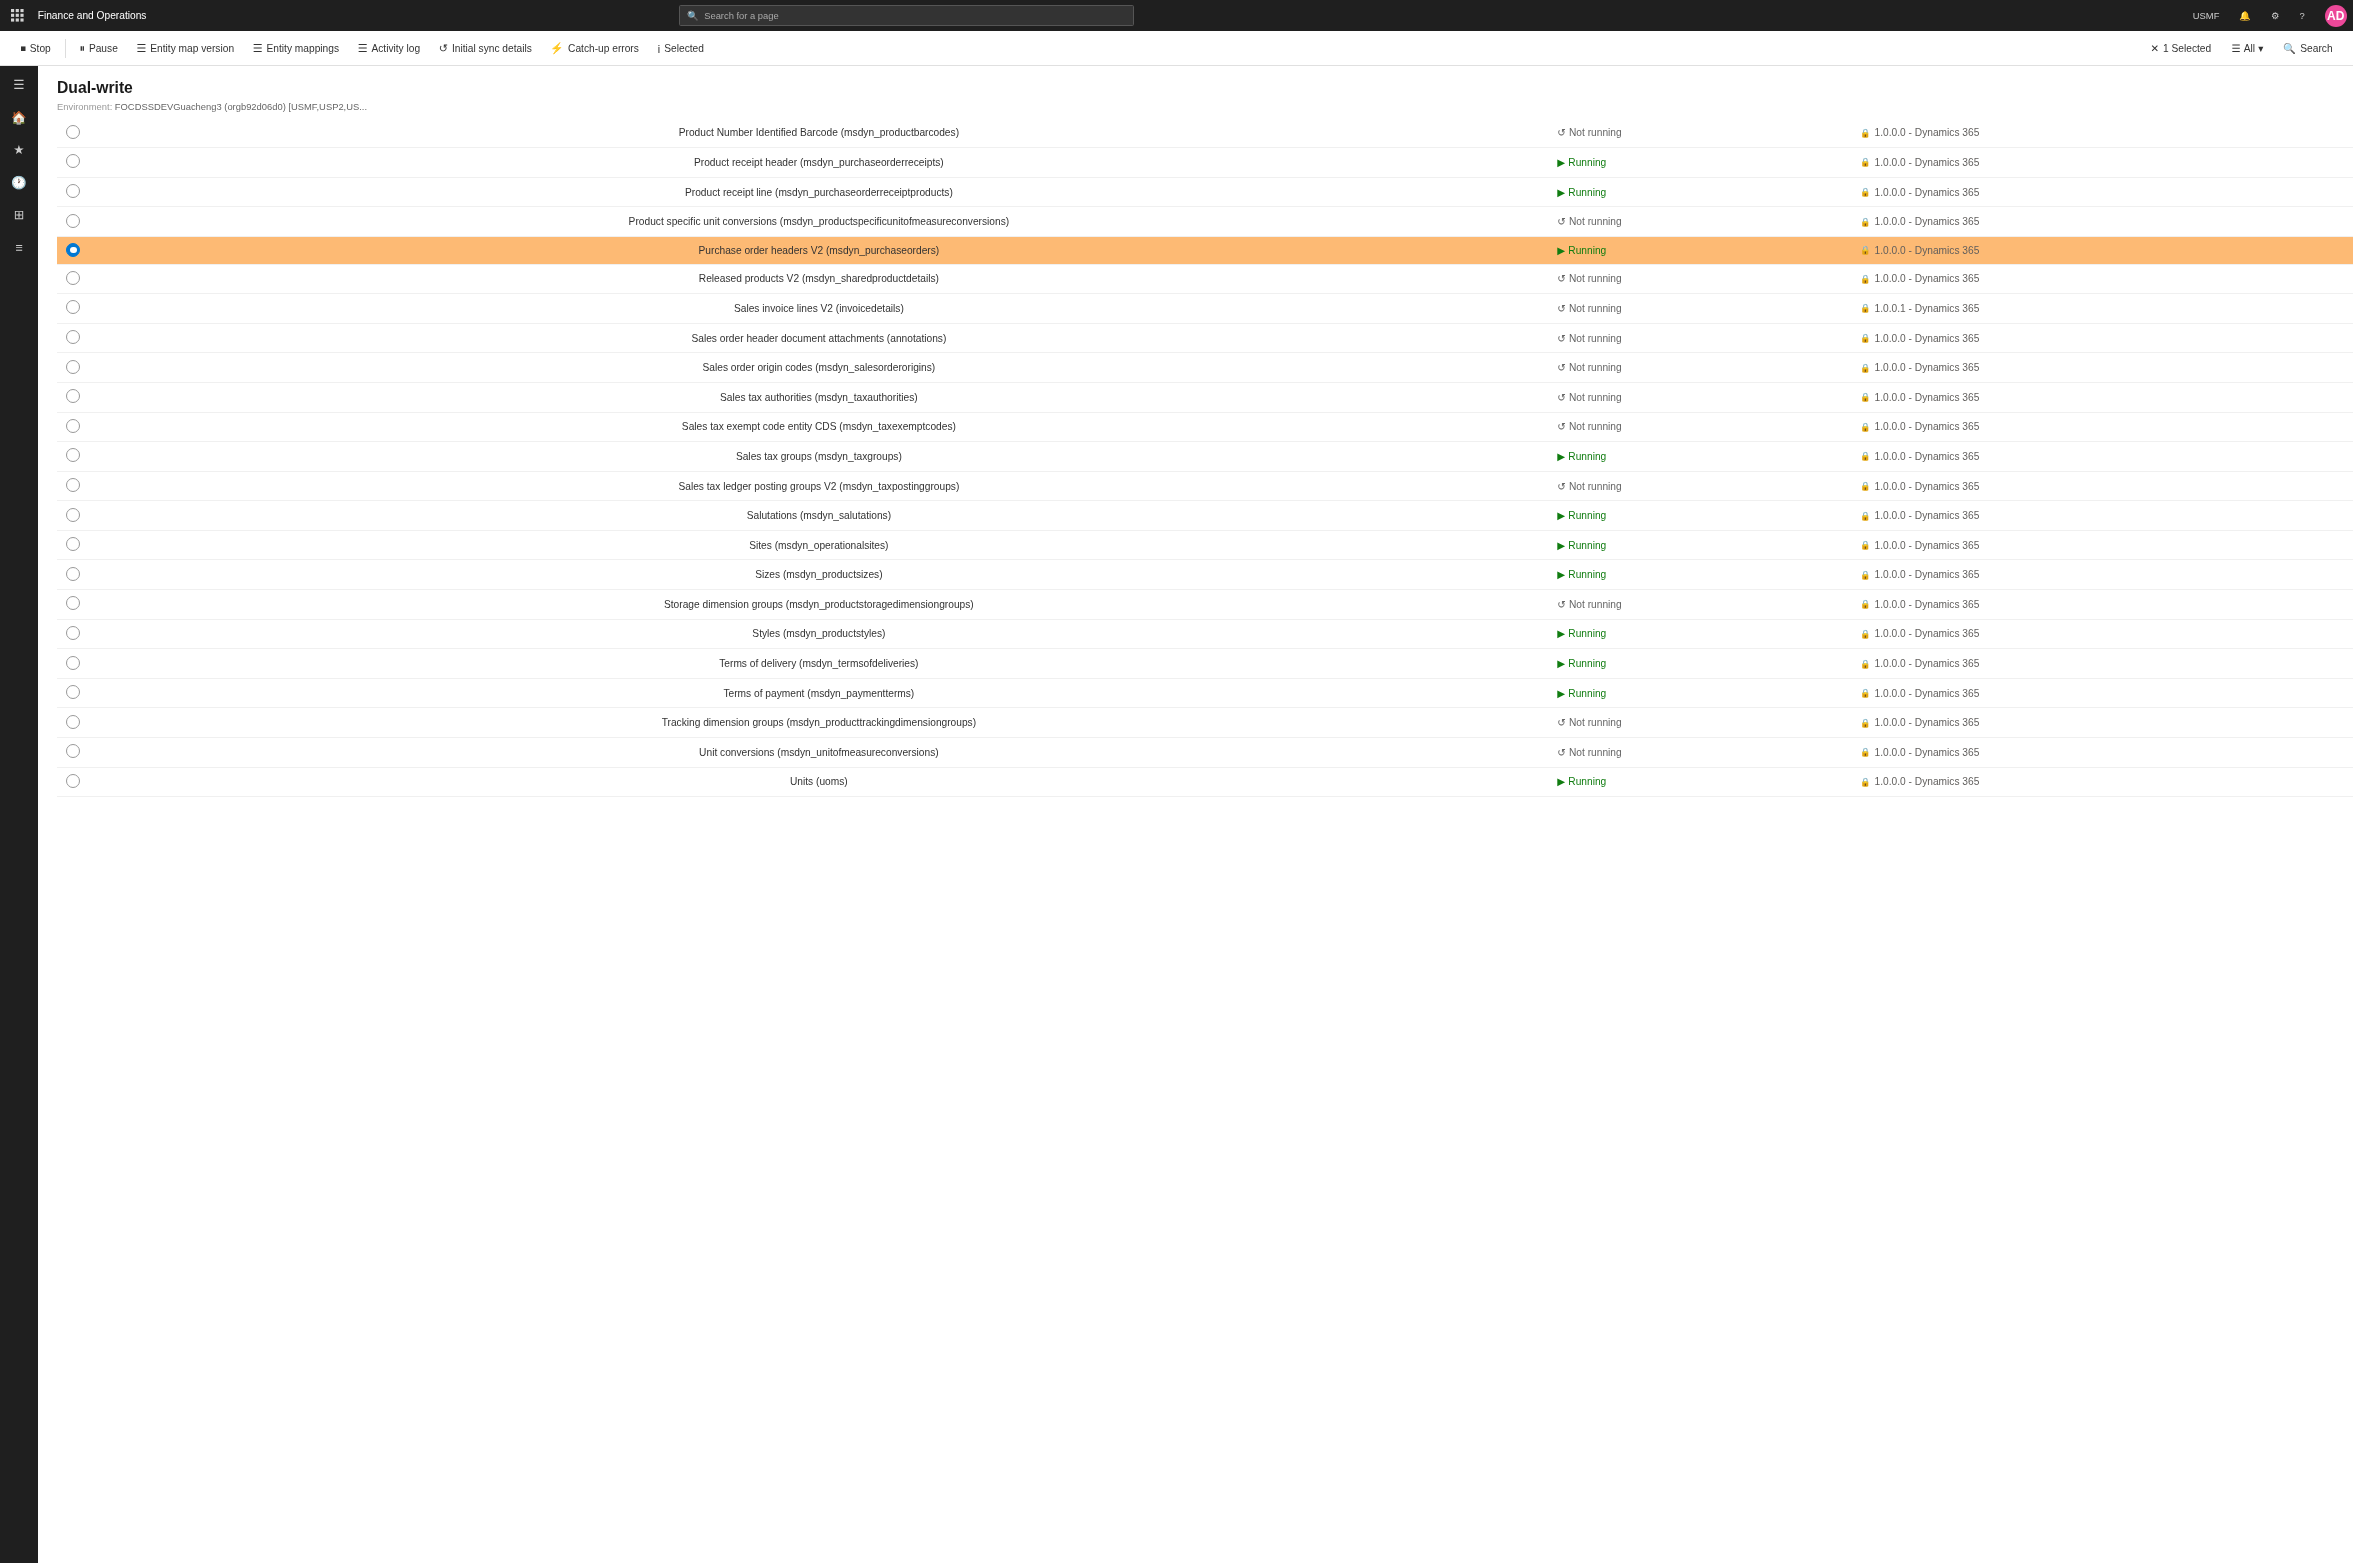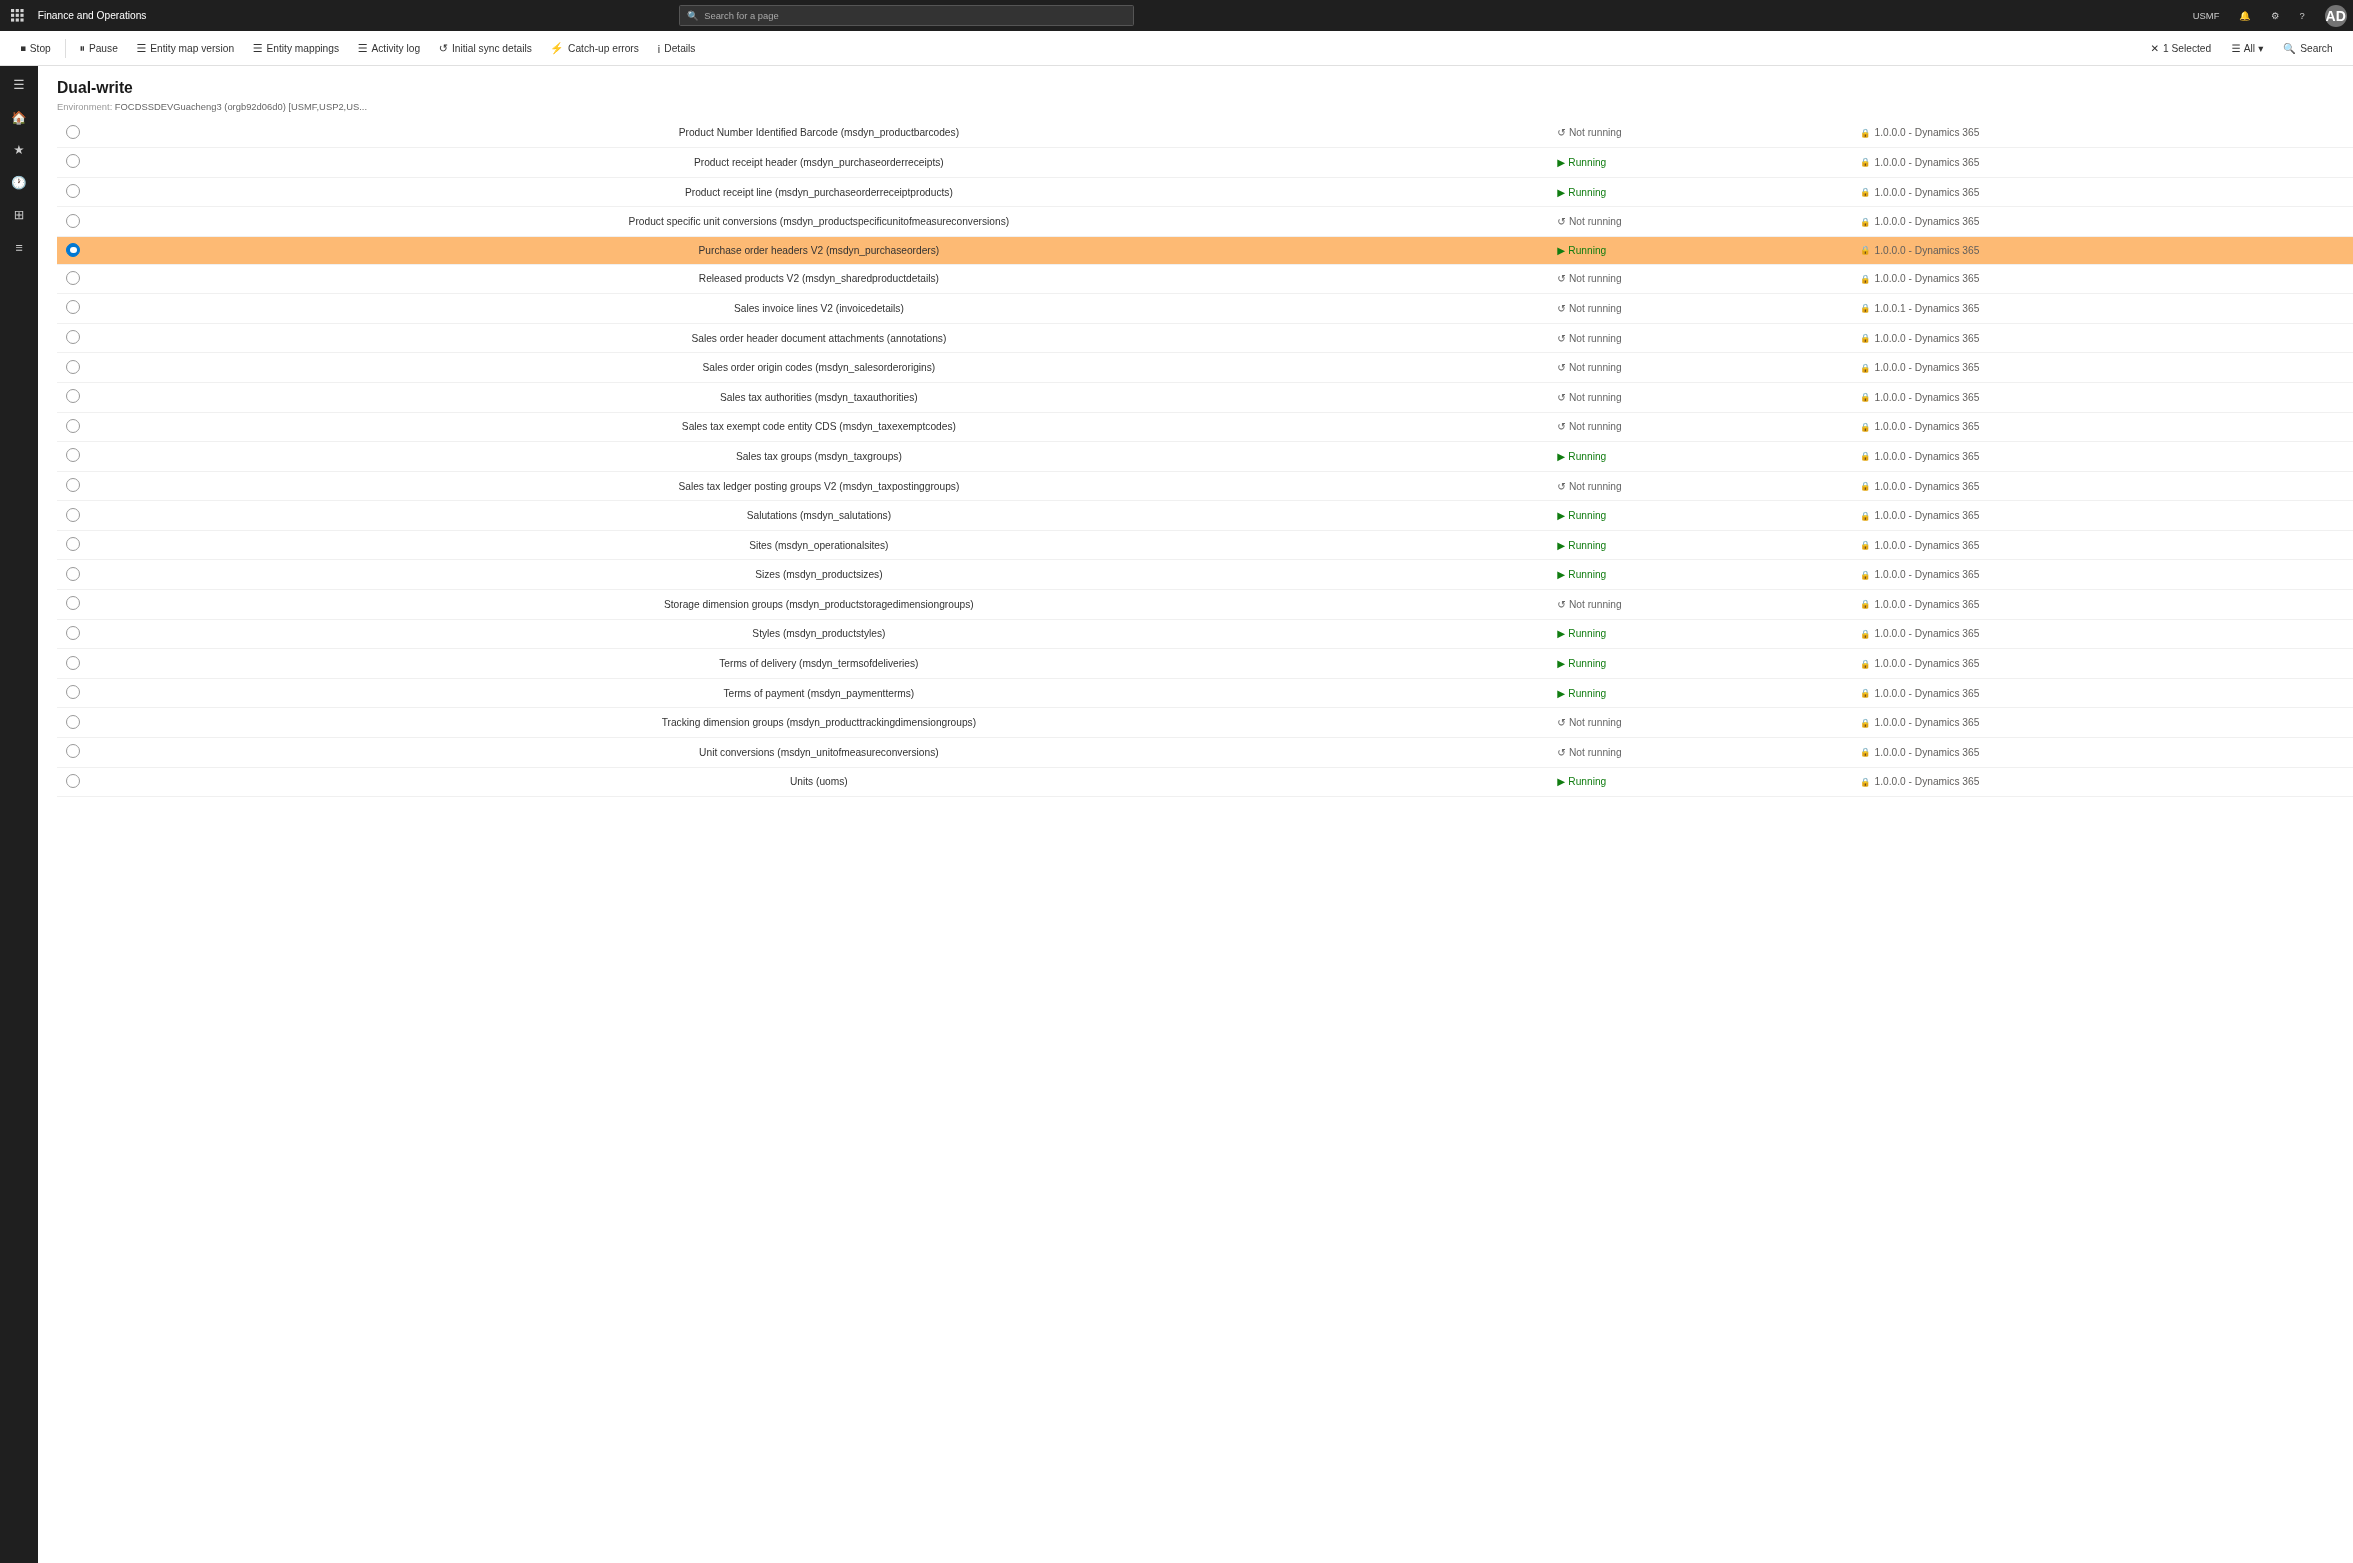--- a/index.html
+++ b/index.html
@@ -26,21 +26,21 @@
       border-radius: 1.6px;
       display: flex;
       align-items: center;
       padding: 0 7.8px;
       height: 20.4px;
       gap: 4.7px;
       color: #aaa;
       font-size: 9.4px;
     }
     .top-nav-right { margin-left: auto; display: flex; align-items: center; gap: 20px; color: #ccc; font-size: 9.4px; }
-    .top-nav-right .avatar { background: #737373; color: #fff; border-radius: 50%; width: 22px; height: 22px; display: flex; align-items: center; justify-content: center; font-size: 14px; font-weight: bold; }
+    .top-nav-right .avatar { background: #ec4899; color: #fff; border-radius: 50%; width: 22px; height: 22px; display: flex; align-items: center; justify-content: center; font-size: 12px; font-weight: bold; }
 
     
     .toolbar {
       background: #fff;
       border-bottom: 0.8px solid #e0e0e0;
       display: flex;
       align-items: center;
       height: 35px;
       padding: 0 12.6px;
       gap: 3.1px;
@@ -180,21 +180,21 @@
   <button class="toolbar-btn">
     <span class="icon">↺</span>
     <span>Initial sync details</span>
   </button>
   <button class="toolbar-btn">
     <span class="icon">⚡</span>
     <span>Catch-up errors</span>
   </button>
   <button class="toolbar-btn">
     <span class="icon">ℹ</span>
-    <span>Details</span>
+    <span>Selected</span>
   </button>
 
   <div class="toolbar-right">
     <div class="selected-badge">
       <span>✕</span>
       <span>1 Selected</span>
     </div>
     <button class="filter-all">
       <span>☰</span>
       <span>All</span>

